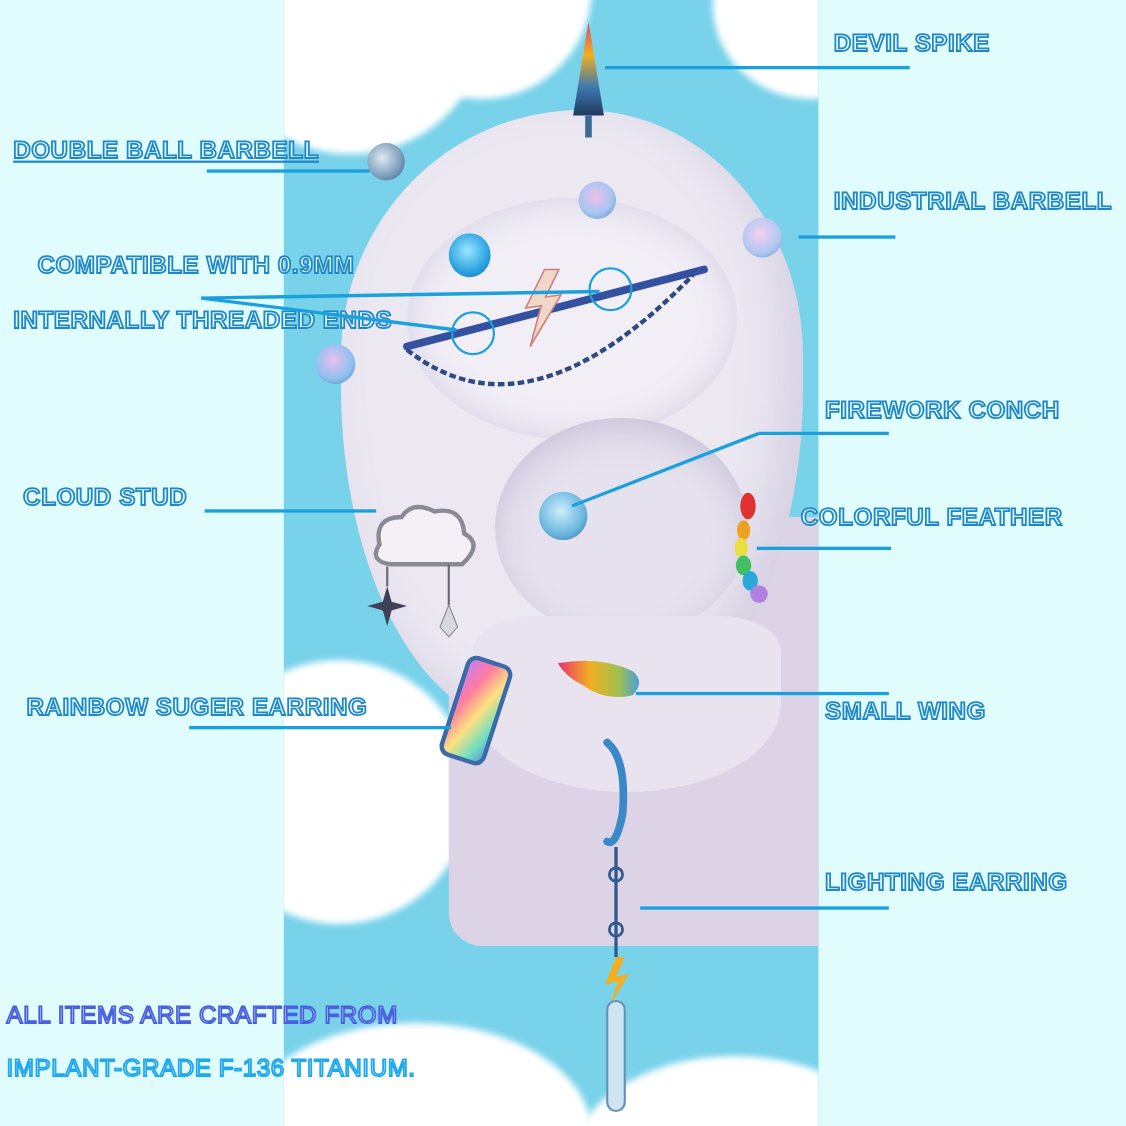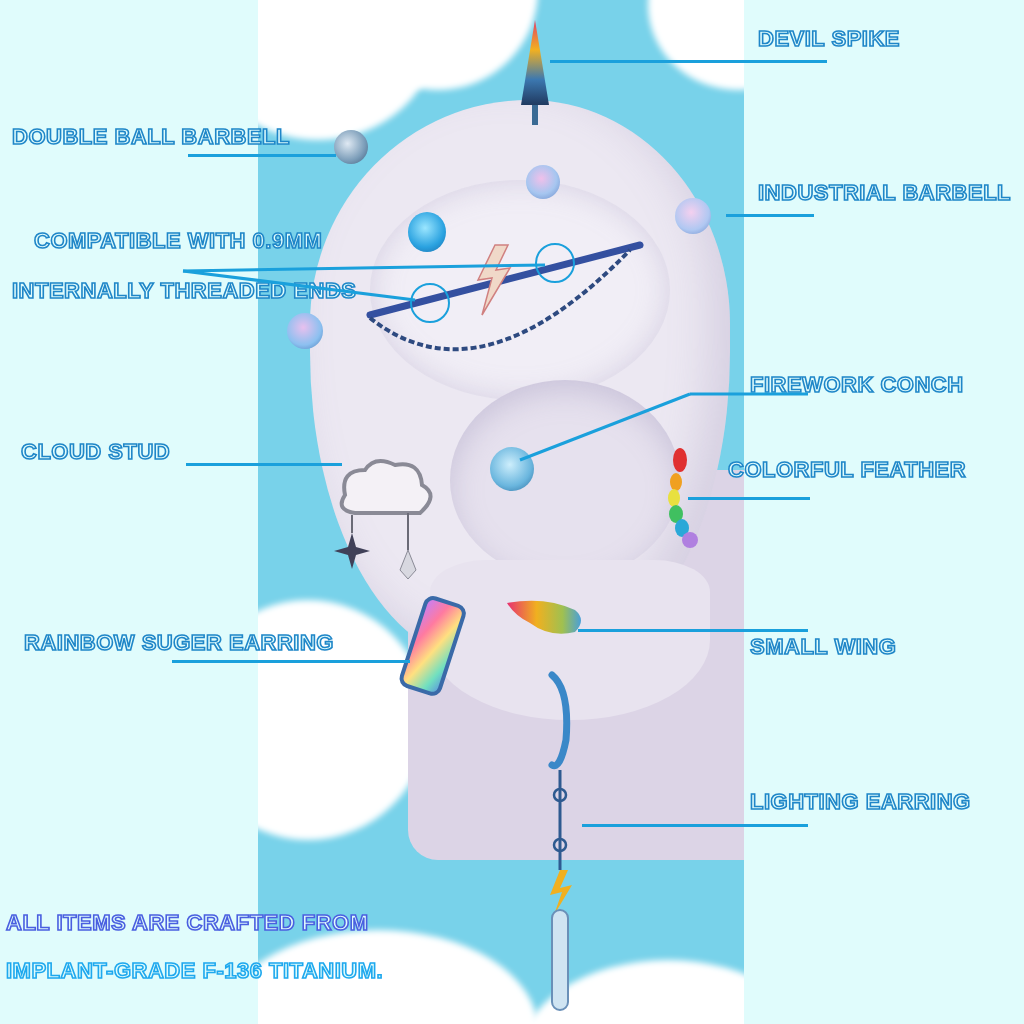--- a/index.html
+++ b/index.html
@@ -5,21 +5,21 @@
   html, body { margin:0; padding:0; }
   body { width:1024px; height:1024px; overflow:hidden; position:relative; background:#e0fcfc; font-family:"DejaVu Sans", sans-serif; }
   .band { position:absolute; left:258px; top:0; width:486px; height:1024px; background:#78d2ea; overflow:hidden; }
   .cloud { position:absolute; background:#ffffff; border-radius:50%; filter:blur(3px); }
   .ear-card { position:absolute; left:408px; top:470px; width:336px; height:390px; background:#dcd4e6; border-radius:0 0 0 30px; }
   .ear-outer { position:absolute; left:310px; top:100px; width:420px; height:560px; background:#ece8f2; border-radius:52% 48% 40% 40% / 40% 40% 55% 55%; box-shadow: inset -20px -20px 40px rgba(150,140,180,0.25); }
   .ear-inner { position:absolute; left:370px; top:180px; width:300px; height:220px; background:#f1eef6; border-radius:50%; box-shadow: inset 0 0 30px rgba(160,150,190,0.35); }
   .ear-concha { position:absolute; left:450px; top:380px; width:230px; height:200px; background:#e6e1ee; border-radius:50%; box-shadow: inset 0 10px 30px rgba(150,140,180,0.35); }
   .ear-lobe { position:absolute; left:430px; top:560px; width:280px; height:160px; background:#e8e3ef; border-radius: 20% 20% 50% 50%; }
   .label { position:absolute; font-family:"Liberation Sans", sans-serif; font-weight:900; text-transform:uppercase; color:#e0fcfc; -webkit-text-stroke:1.6px #1f86c8; letter-spacing:0.5px; white-space:nowrap; font-size:22px;text-align:center; }
-  .footer { position:absolute; font-family:"Liberation Sans", sans-serif; font-weight:700; text-transform:uppercase; white-space:nowrap; font-size:22px; color:#e0fcfc; letter-spacing:0.5px; }
+  .footer { position:absolute; font-family:"Liberation Sans", sans-serif; font-weight:400; text-transform:uppercase; white-space:nowrap; font-size:22px; color:#e0fcfc; letter-spacing:0.5px; }
   .footer.l1 { -webkit-text-stroke:1.6px #4a5fe0; }
   .footer.l2 { -webkit-text-stroke:1.6px #1ea8ee; }
   .line { position:absolute; height:3px; background:#1aa0dc; }
   .ring { position:absolute; width:36px; height:36px; border:2.5px solid #1aa0dc; border-radius:50%; }
   .gem { position:absolute; border-radius:50%; }
   svg { position:absolute; overflow:visible; }
 </style>
 </head>
 <body>
 
@@ -106,34 +106,34 @@
   <line x1="30" y1="100" x2="30" y2="200" stroke="#2e5a90" stroke-width="3"></line>
   <circle cx="30" cy="125" r="6" fill="none" stroke="#2e5a90" stroke-width="2.5"></circle>
   <circle cx="30" cy="175" r="6" fill="none" stroke="#2e5a90" stroke-width="2.5"></circle>
   <polygon points="30,200 20,225 32,222 24,245 42,215 30,218 38,200" fill="#f0b020"></polygon>
   <rect x="22" y="240" width="16" height="100" rx="8" fill="#cfe4f2" stroke="#6a90b8" stroke-width="2"></rect>
 </svg>
 
 <div class="label" style="left:758px;top:26px;">Devil Spike</div>
 <div class="line" style="left:550px;top:60px;width:277px;"></div>
 
-<div class="label" style="left:12px;top:124px;">Double Ball Barbell</div>
+<div class="label" style="left:12px;top:124px;text-decoration:underline;">Double Ball Barbell</div>
 <div class="line" style="left:188px;top:154px;width:148px;"></div>
 
-<div class="label" style="left:758px;top:180px;">Industrial Barbell</div>
+<div class="label" style="left:758px;top:170px;">Industrial Barbell</div>
 <div class="line" style="left:726px;top:214px;width:88px;"></div>
 
 <div class="label" style="left:6px;top:228px;margin-left:28px;">Compatible with 0.9mm</div>
 <div class="label" style="left:12px;top:278px;">Internally threaded ends</div>
 <svg style="left:0;top:0;" width="1024" height="1024">
   <line x1="183" y1="271" x2="545" y2="265" stroke="#1aa0dc" stroke-width="3"></line>
   <line x1="183" y1="271" x2="415" y2="300" stroke="#1aa0dc" stroke-width="3"></line>
 </svg>
 
-<div class="label" style="left:750px;top:372px;">Firework Conch</div>
+<div class="label" style="left:750px;top:360px;">Firework Conch</div>
 <svg style="left:0;top:0;" width="1024" height="1024">
   <line x1="520" y1="460" x2="690" y2="394" stroke="#1aa0dc" stroke-width="3"></line>
   <line x1="690" y1="394" x2="808" y2="394" stroke="#1aa0dc" stroke-width="3"></line>
 </svg>
 
 <div class="label" style="left:21px;top:439px;">Cloud Stud</div>
 <div class="line" style="left:186px;top:463px;width:156px;"></div>
 
 <div class="label" style="left:728px;top:457px;">Colorful Feather</div>
 <div class="line" style="left:688px;top:497px;width:122px;"></div>

